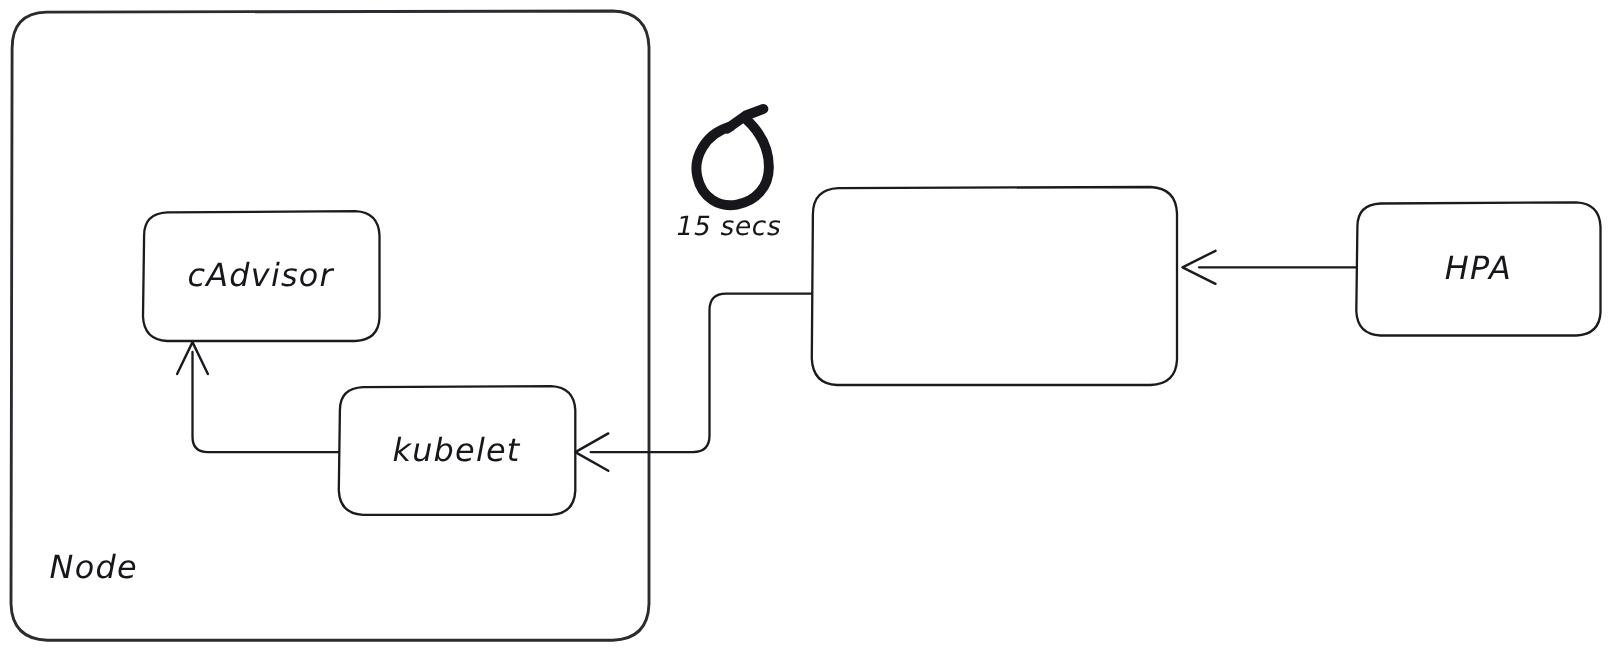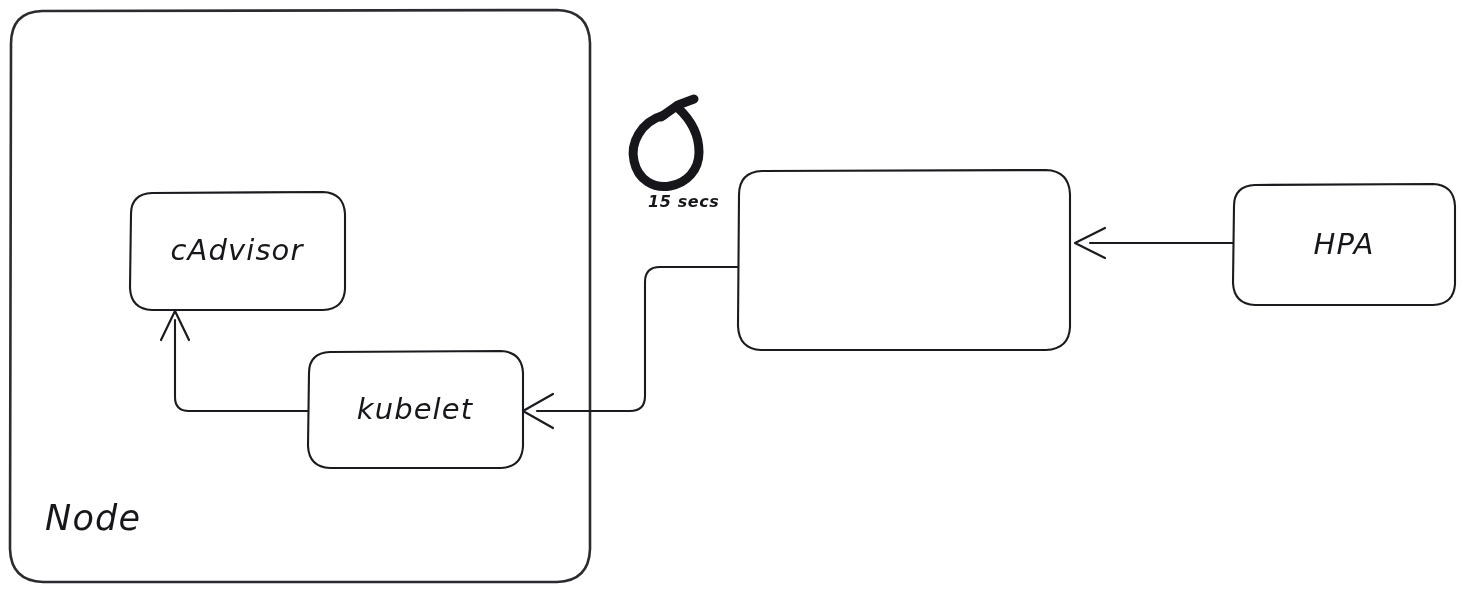--- a/index.html
+++ b/index.html
@@ -73,29 +73,28 @@
   }
   .node-label {
     font-size: 29px;
     letter-spacing: 1.1px;
   }
   .box-label {
     transform: translate(-50%, -50%);
     text-align: left;
   }
   .group-label {
-    font-size: 35px;
+    font-size: 29px;
     letter-spacing: 1.2px;
   }
   .edge-label {
-    font-size: 16px;
-    font-weight: 700;
+    font-size: 24px;
+    font-weight: 400;
     letter-spacing: 0.6px;
     font-style: italic;
-    margin-left: 33px;
   }
   .api-label {
     font-size: 28px;
     letter-spacing: 1.3px;
   }
 </style>
 </head>
 <body>
 
 <div id="diagram-root">

